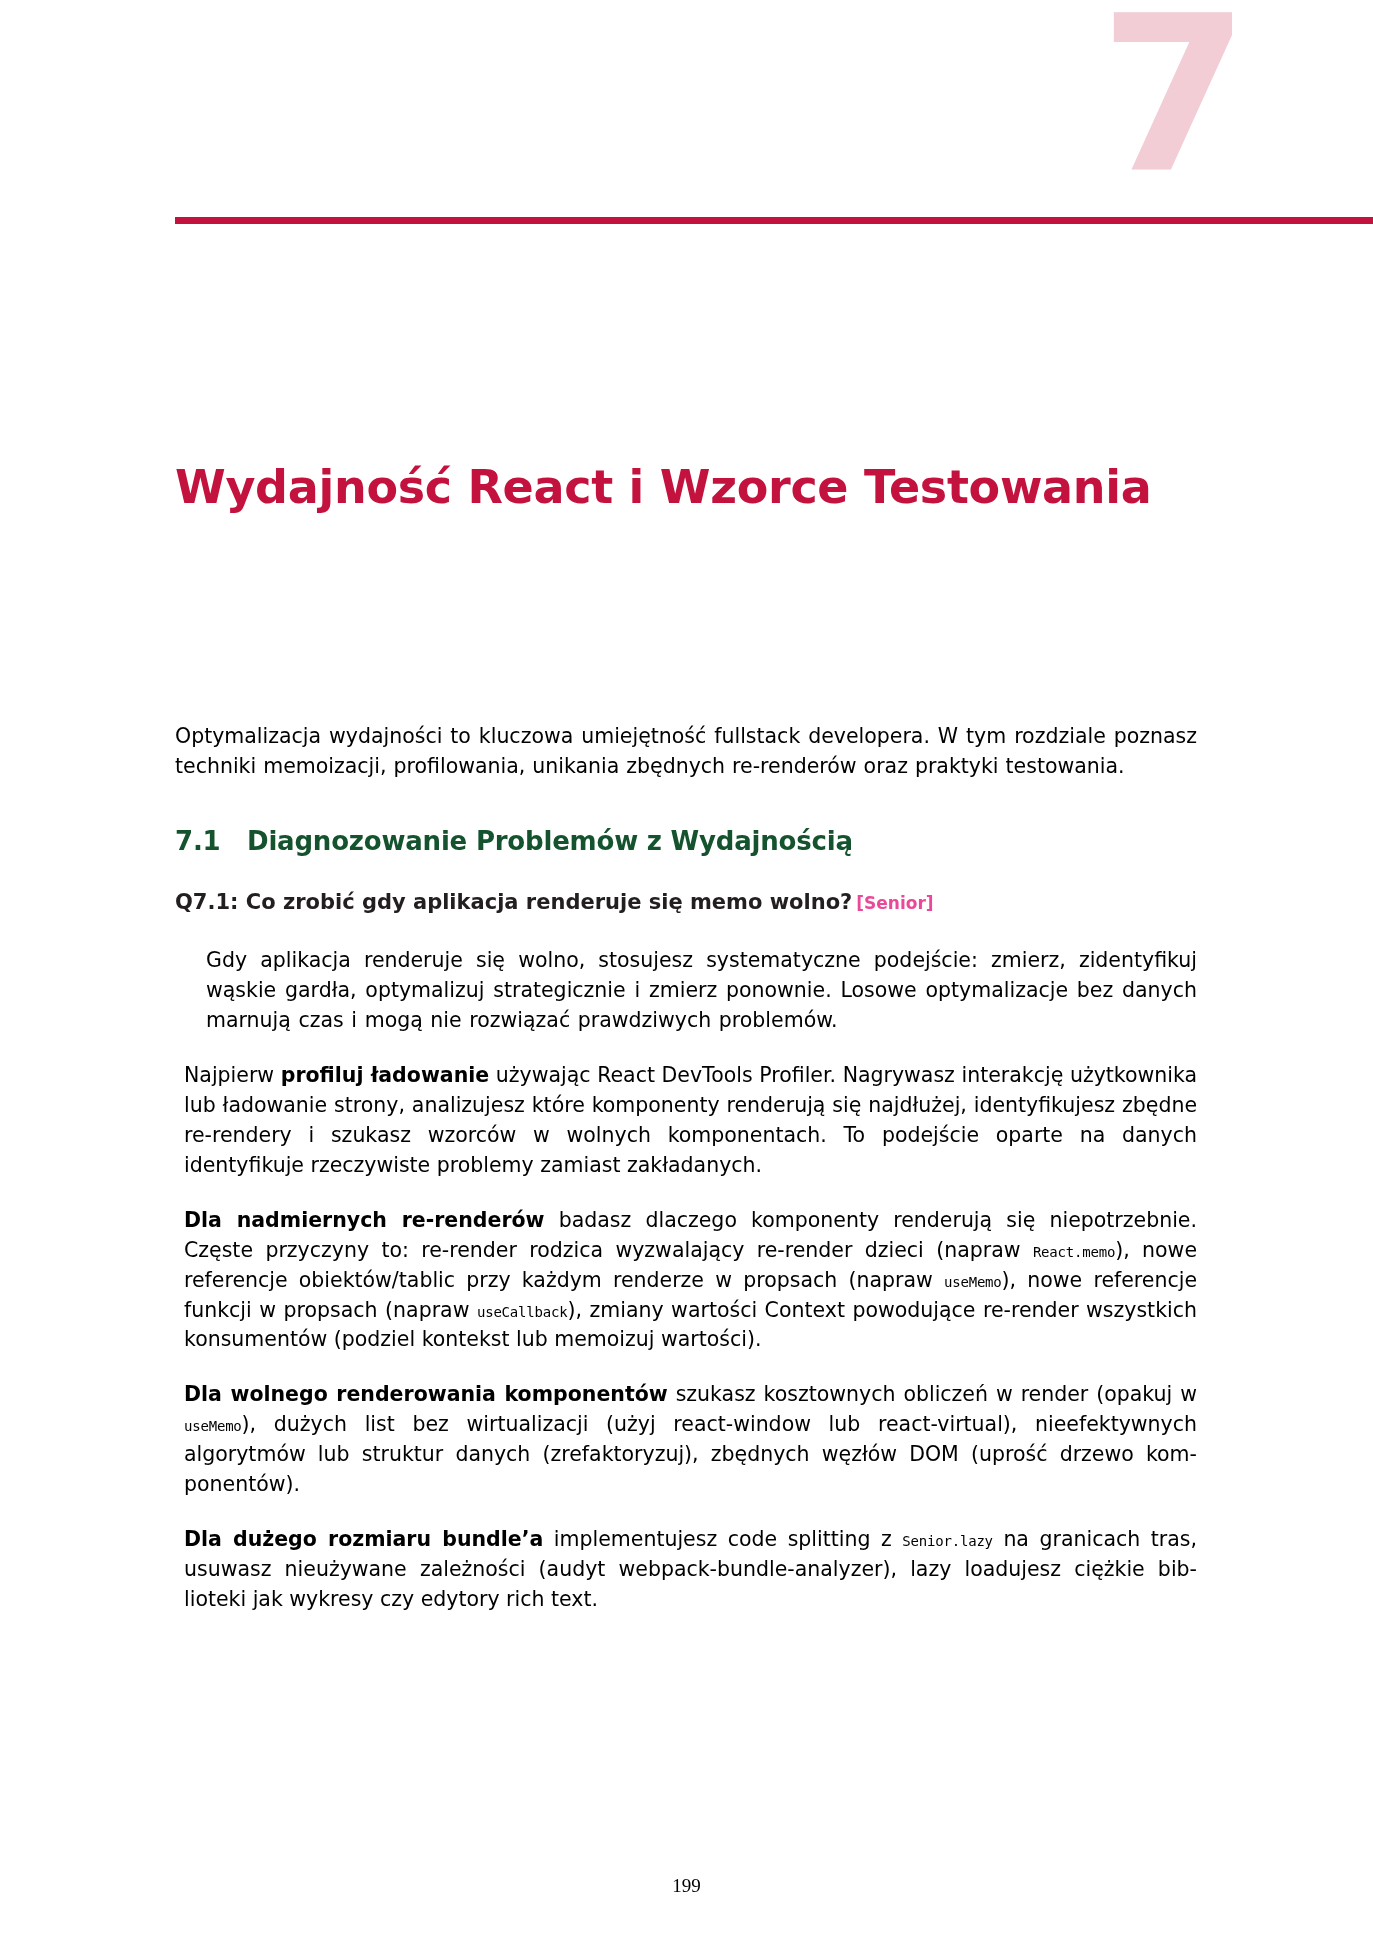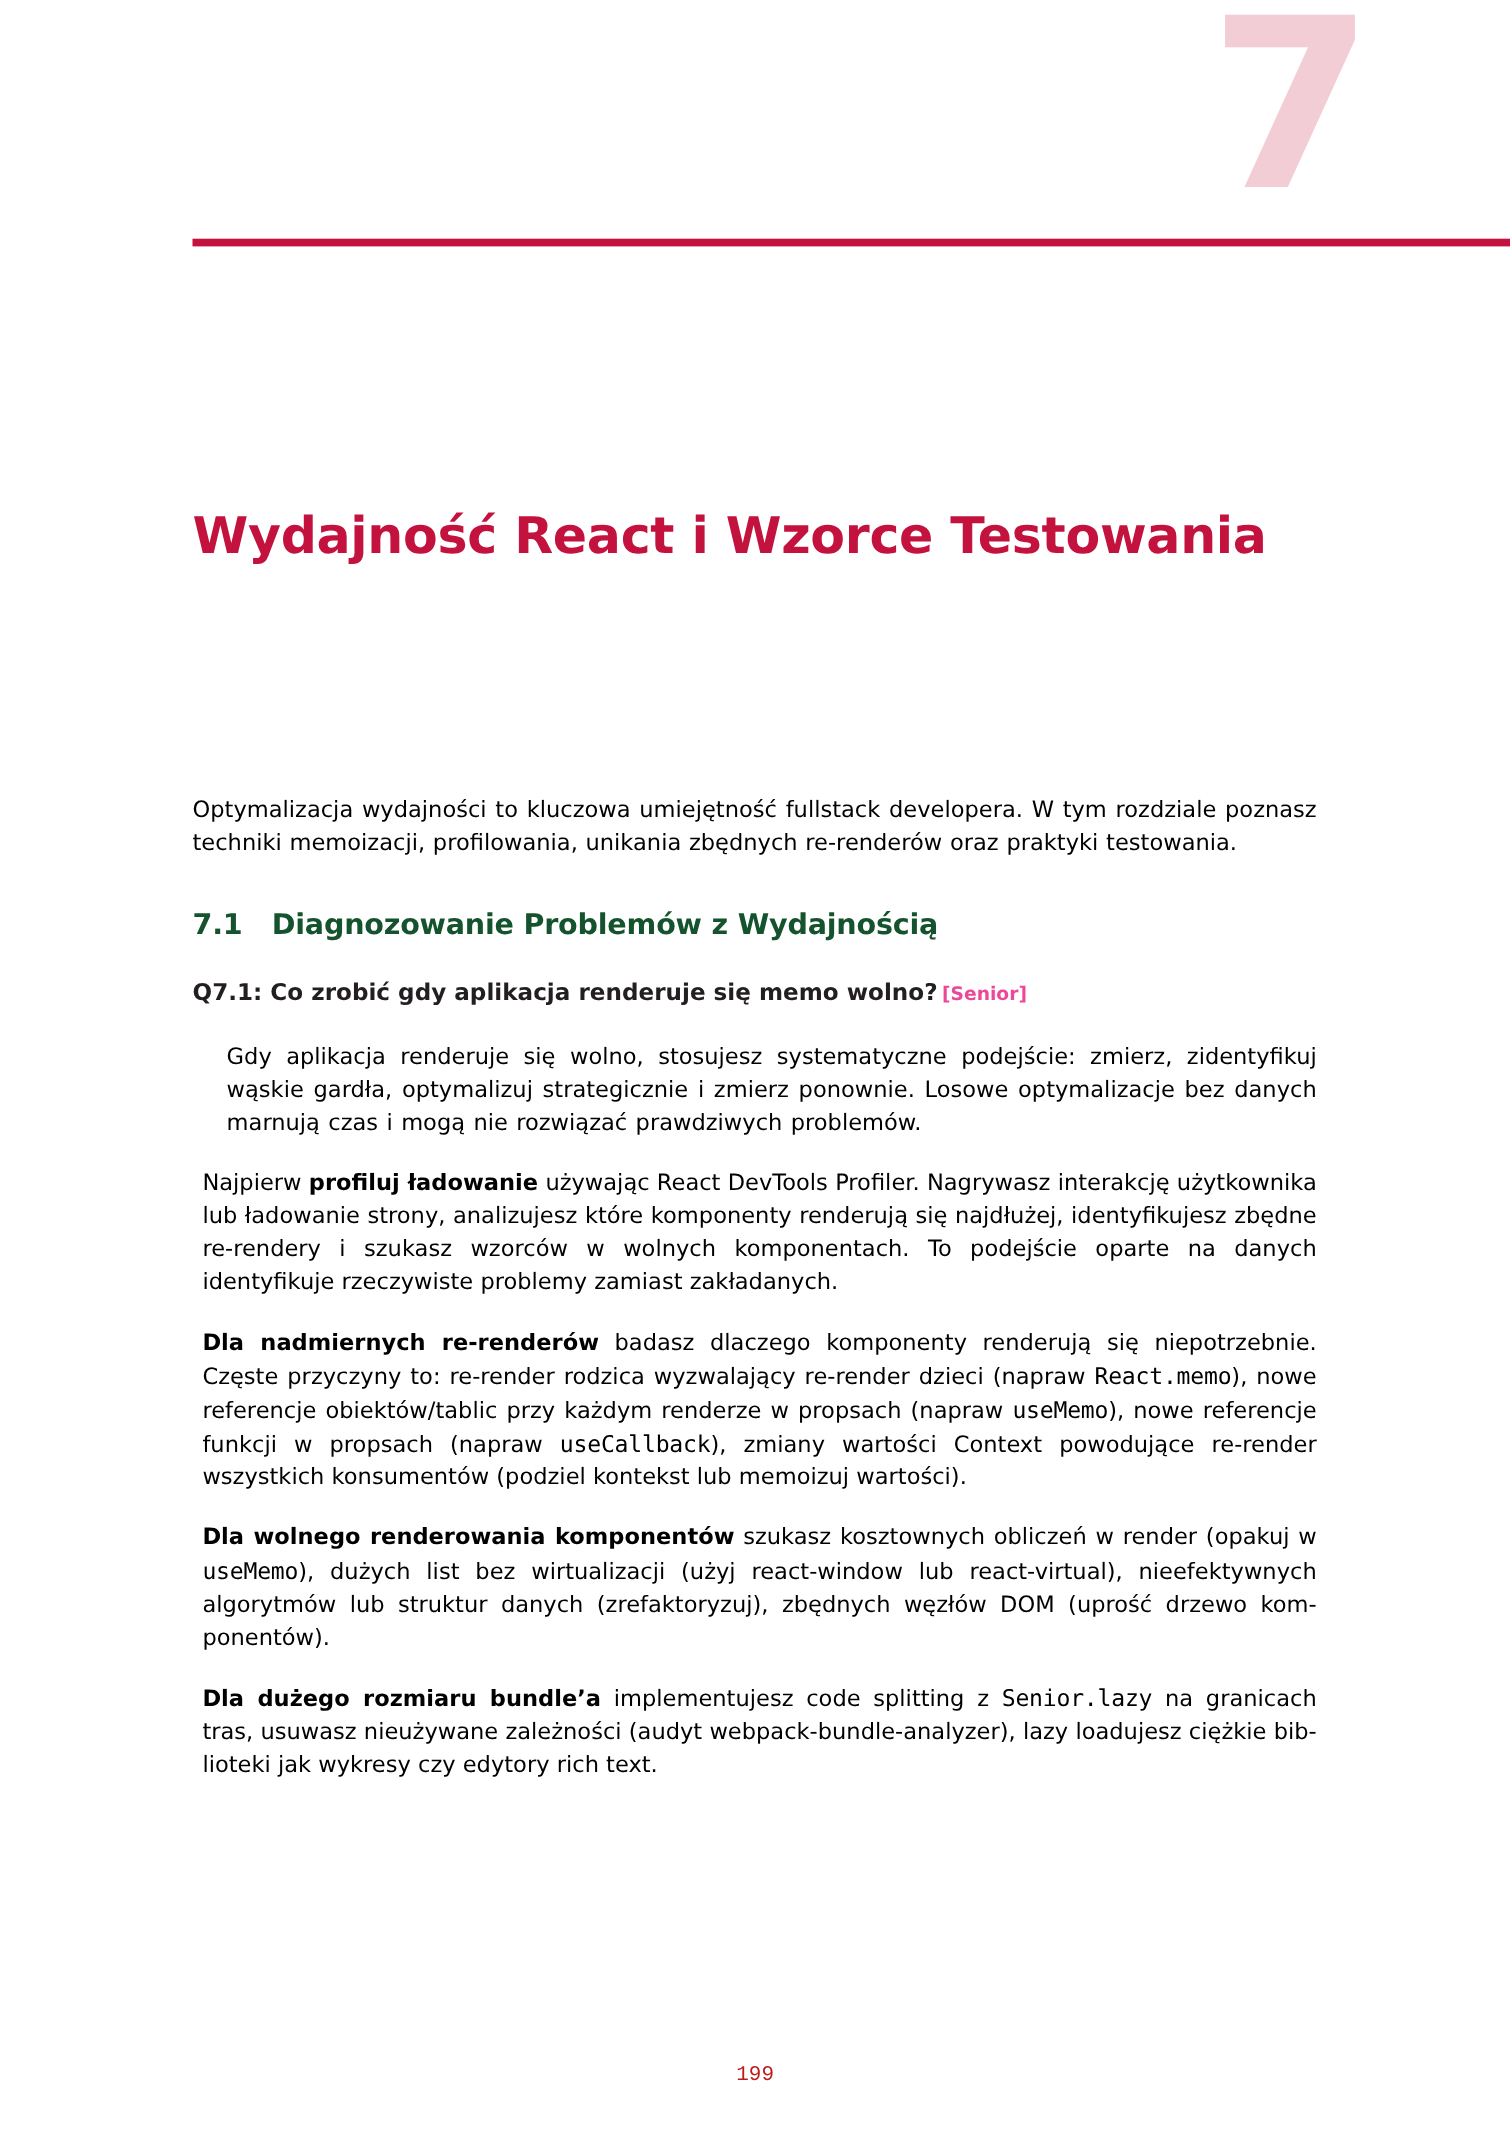--- a/index.html
+++ b/index.html
@@ -121,34 +121,34 @@
   }
   .answer p { margin-bottom: 25px; }
   .answer p:last-child { margin-bottom: 0; }
 
   .lead { word-spacing: 1.1px; margin-left: 22px; }
 
   strong { font-weight: 700; }
 
   code, .mono {
     font-family: "DejaVu Sans Mono", monospace;
-    font-size: 21px;
+    font-size: 14px;
     letter-spacing: -0.2px;
   }
 
   
   .page-number {
     position: absolute;
     left: 0;
     right: 0;
     top: 1875px;
     text-align: center;
     font-size: 19px;
-    color: #b91c1c;
-    font-family: Liberation Mono, monospace;
+    color: #000000;
+    font-family: Liberation Serif, serif;
   }
 </style>
 </head>
 <body>
 
 <div class="page">
 
   <div class="chapter-number">7</div>
 
   <div class="chapter-rule"></div>

